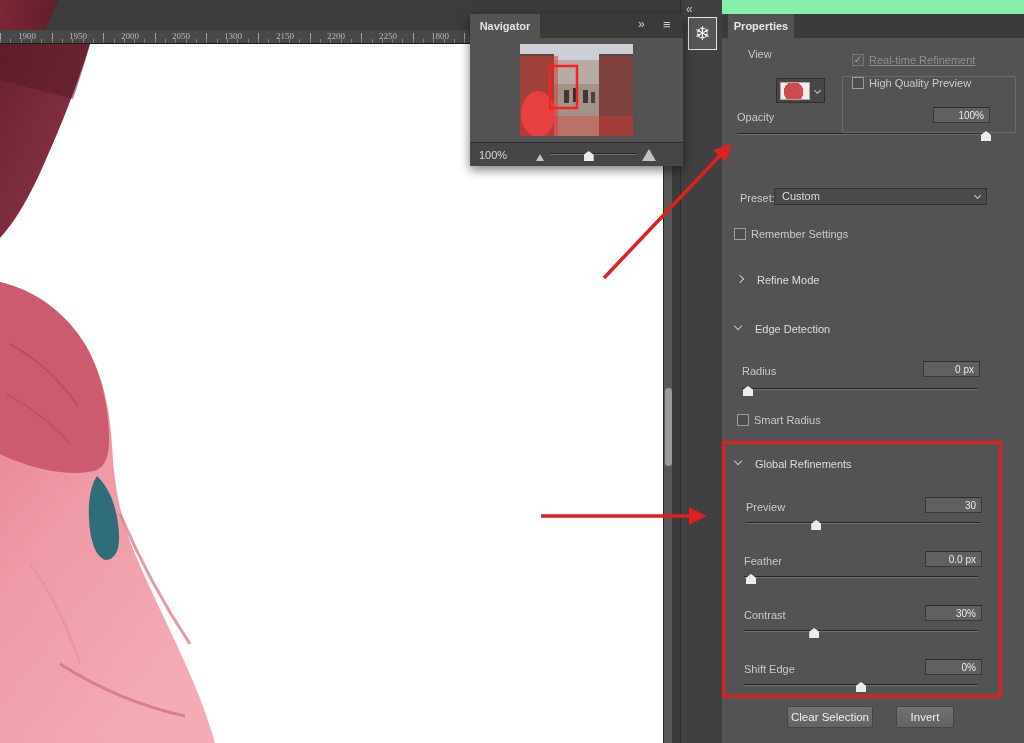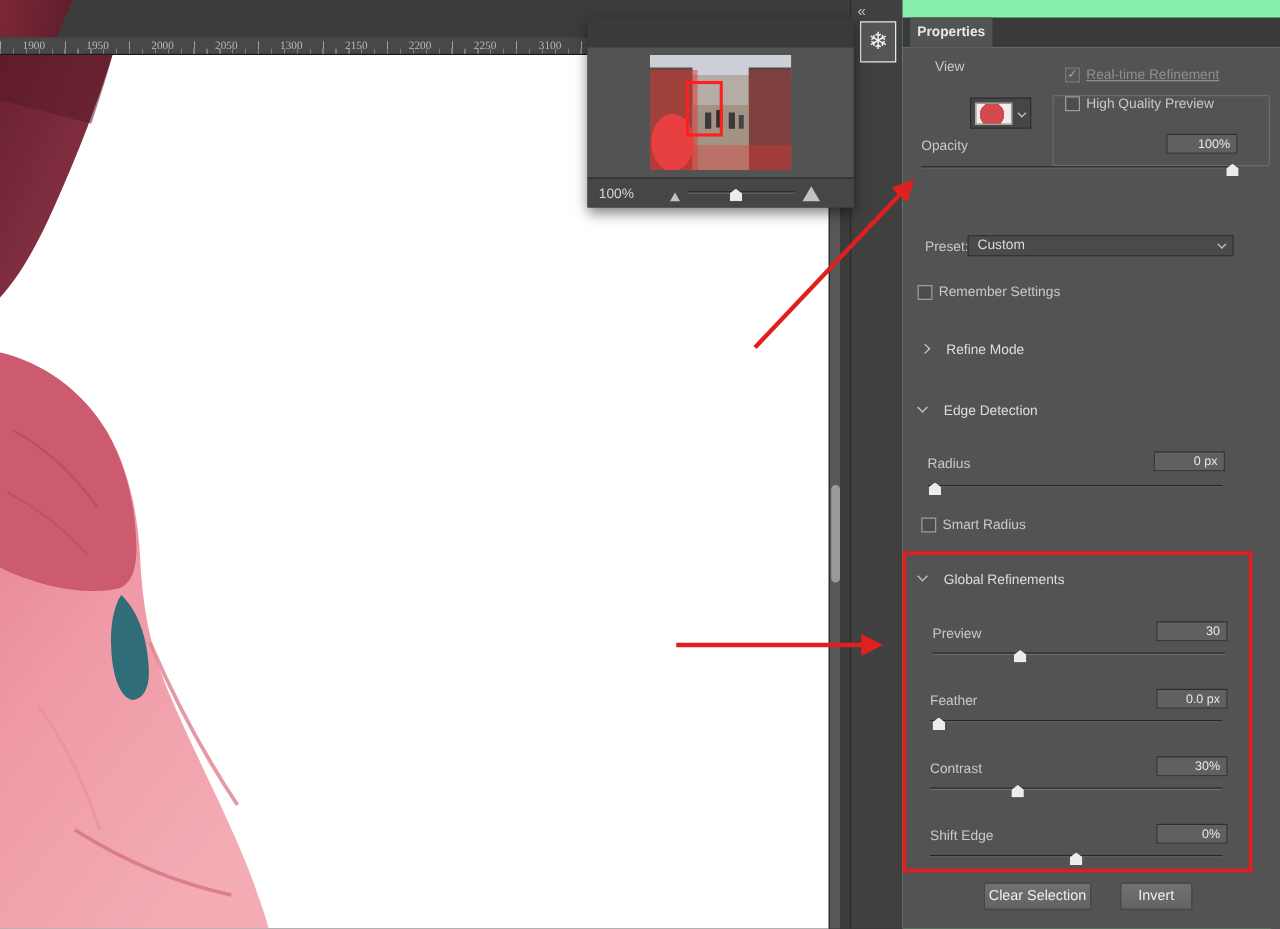--- a/index.html
+++ b/index.html
@@ -104,21 +104,21 @@
       <div class="ticks-major"></div>
       <div class="ticks-minor"></div>
       <span class="ruler-num" style="left:18px">1900</span>
       <span class="ruler-num" style="left:69px">1950</span>
       <span class="ruler-num" style="left:121px">2000</span>
       <span class="ruler-num" style="left:172px">2050</span>
       <span class="ruler-num" style="left:224px">1300</span>
       <span class="ruler-num" style="left:276px">2150</span>
       <span class="ruler-num" style="left:327px">2200</span>
       <span class="ruler-num" style="left:379px">2250</span>
-      <span class="ruler-num" style="left:431px">3100</span>
+      <span class="ruler-num" style="left:431px">1800</span>
     </div>
 
     <div id="doc-canvas">
       <svg width="663" height="699" viewBox="0 0 663 699">
         <defs>
           <linearGradient id="gHead" x1="0" y1="0" x2="1" y2="1">
             <stop offset="0" stop-color="#69202f"></stop>
               <stop offset="1" stop-color="#943a4c"></stop>
           </linearGradient>
           <linearGradient id="gJack" x1="0" y1="0" x2="0.6" y2="1">
@@ -145,20 +145,25 @@
       <div id="vscroll-thumb"></div>
     </div>
   </div>
 
   <div id="tool-strip">
     <span id="collapse-chevrons">«</span>
     <div id="tool-box">❄</div>
   </div>
 
   <div id="navigator">
+    <div id="nav-tabbar">
+      <div id="nav-tab">Navigator</div>
+      <span id="nav-expand">»</span>
+      <span id="nav-menu">≡</span>
+    </div>
     <div id="nav-body">
       <div id="nav-thumb">
         <svg width="113" height="92" viewBox="0 0 113 92">
           <rect width="113" height="92" fill="#b4aca5"></rect>
           <rect x="0" y="0" width="113" height="16" fill="#ccd0d6"></rect>
           <rect x="0" y="10" width="34" height="82" fill="#5c4b41"></rect>
           <rect x="79" y="10" width="34" height="82" fill="#544741"></rect>
           <rect x="34" y="40" width="45" height="52" fill="#a39385"></rect>
           <rect x="44" y="46" width="5" height="13" fill="#3a3a3a"></rect>
           <rect x="53" y="44" width="5" height="14" fill="#2f2f2f"></rect>

